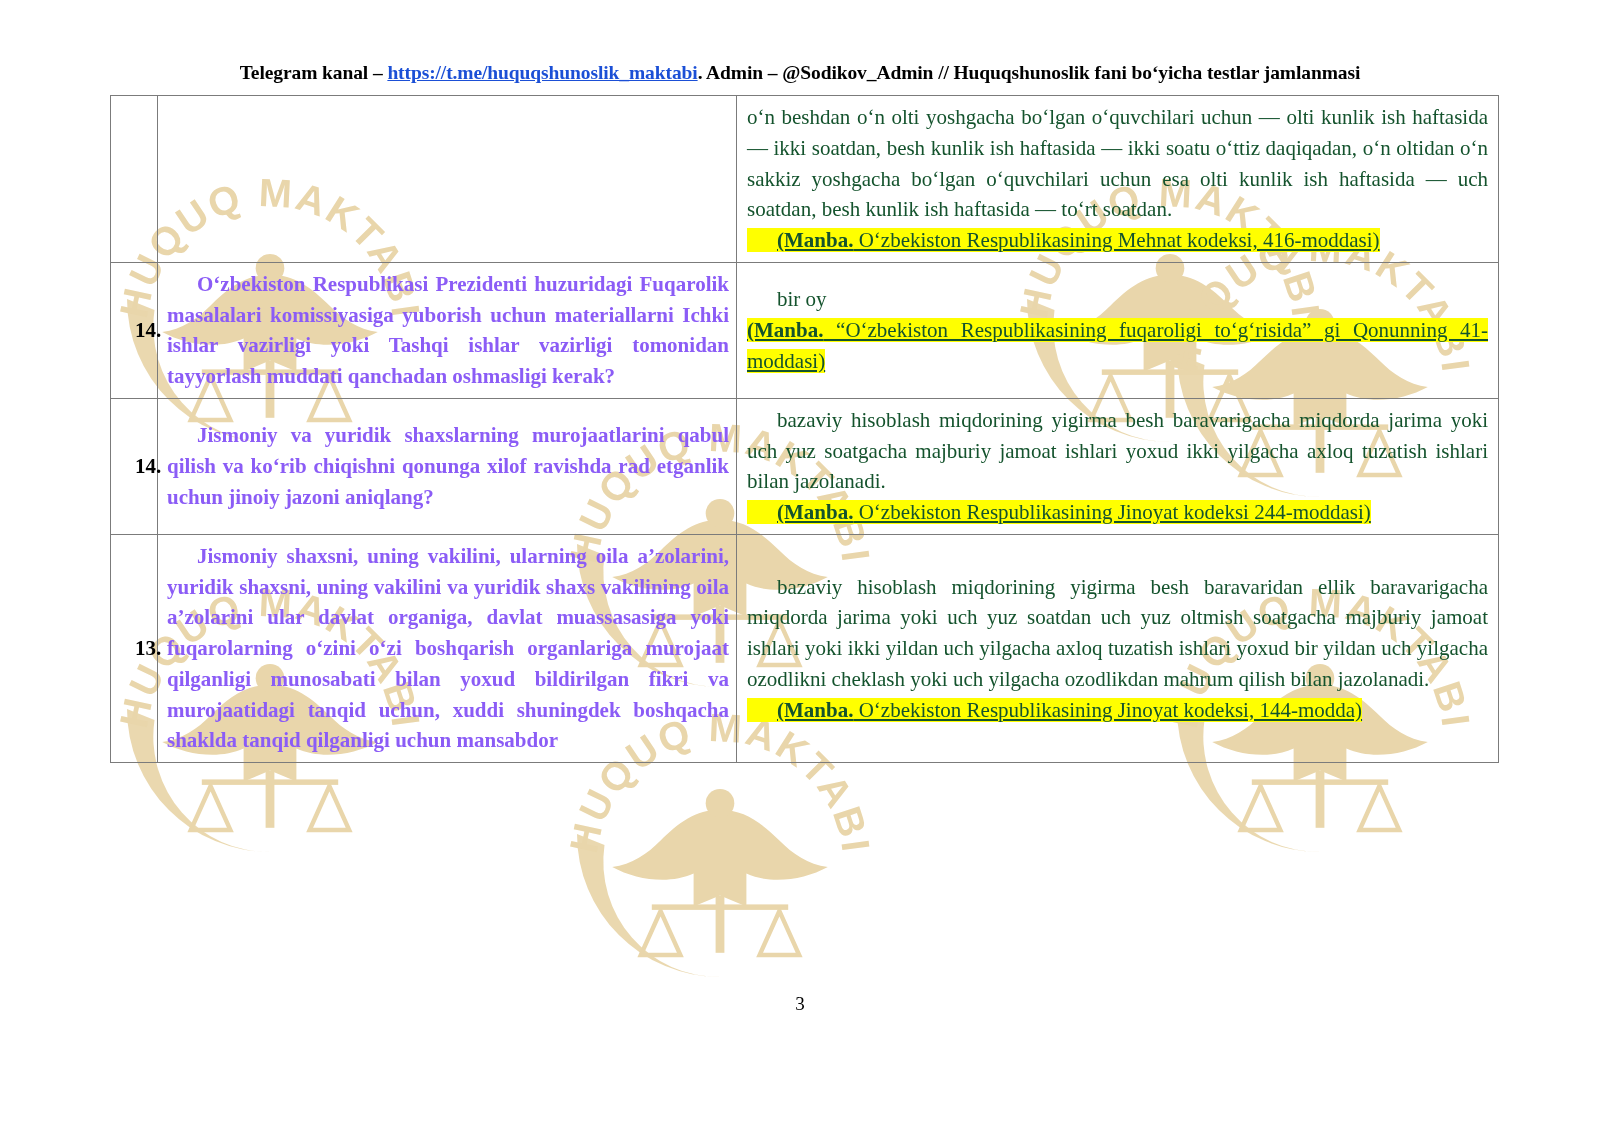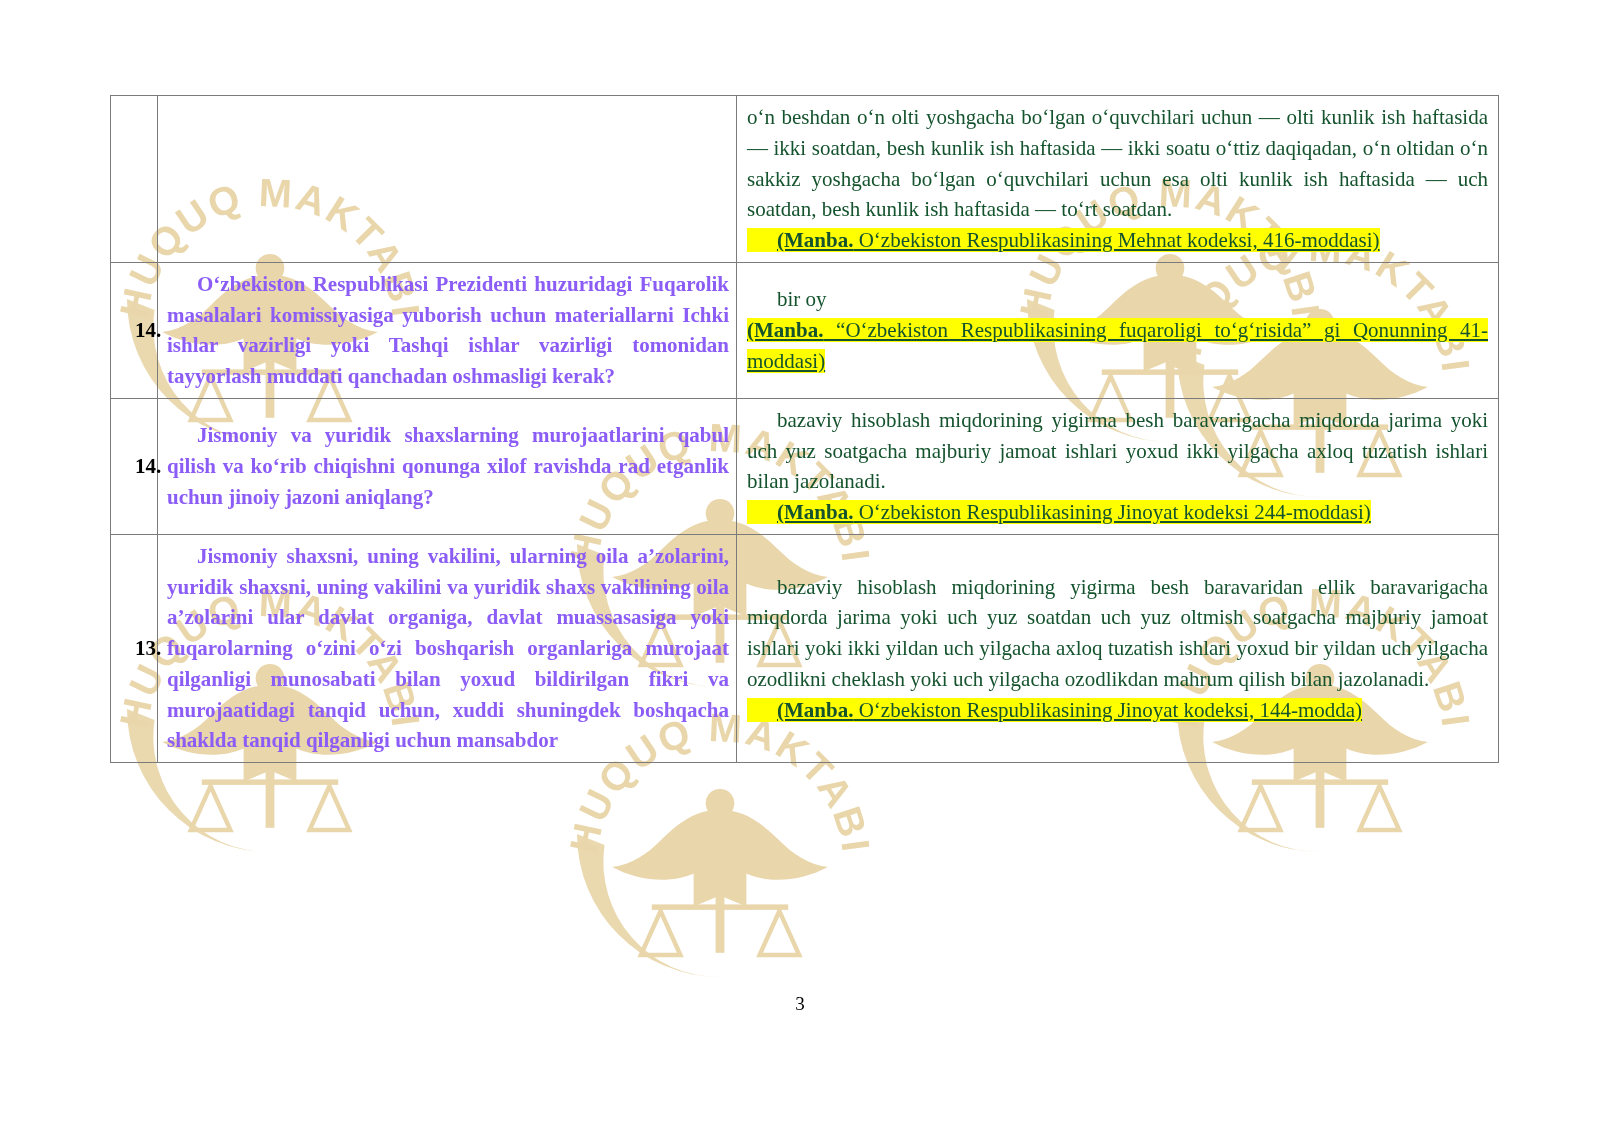--- a/index.html
+++ b/index.html
@@ -263,20 +263,21 @@
           <path d="M204 210 L186 250 L222 250 Z" fill="none" stroke="#e9d6ab" stroke-width="4"></path>
           <rect x="88" y="204" width="124" height="5"></rect>
         </g>
         <text font-family="'Liberation Sans', sans-serif" font-size="36" font-weight="bold" fill="#e9d6ab" letter-spacing="2">
           <textPath href="#arc7" startOffset="50%" text-anchor="middle">HUQUQ MAKTABI</textPath>
         </text>
       </svg>
     </div>
   </div>
 
+  <div class="doc-header"><span>Telegram kanal – </span><a class="lnk" href="#">https://t.me/huquqshunoslik_maktabi</a><span>. Admin – @Sodikov_Admin // Huquqshunoslik fani bo‘yicha testlar jamlanmasi</span></div>
 
   <table class="tbl">
     <tbody>
 
       <tr>
         <td class="c-num">
           <span class="numtxt"></span>
         </td>
         <td class="c-q">
           <div class="qbox"></div>

